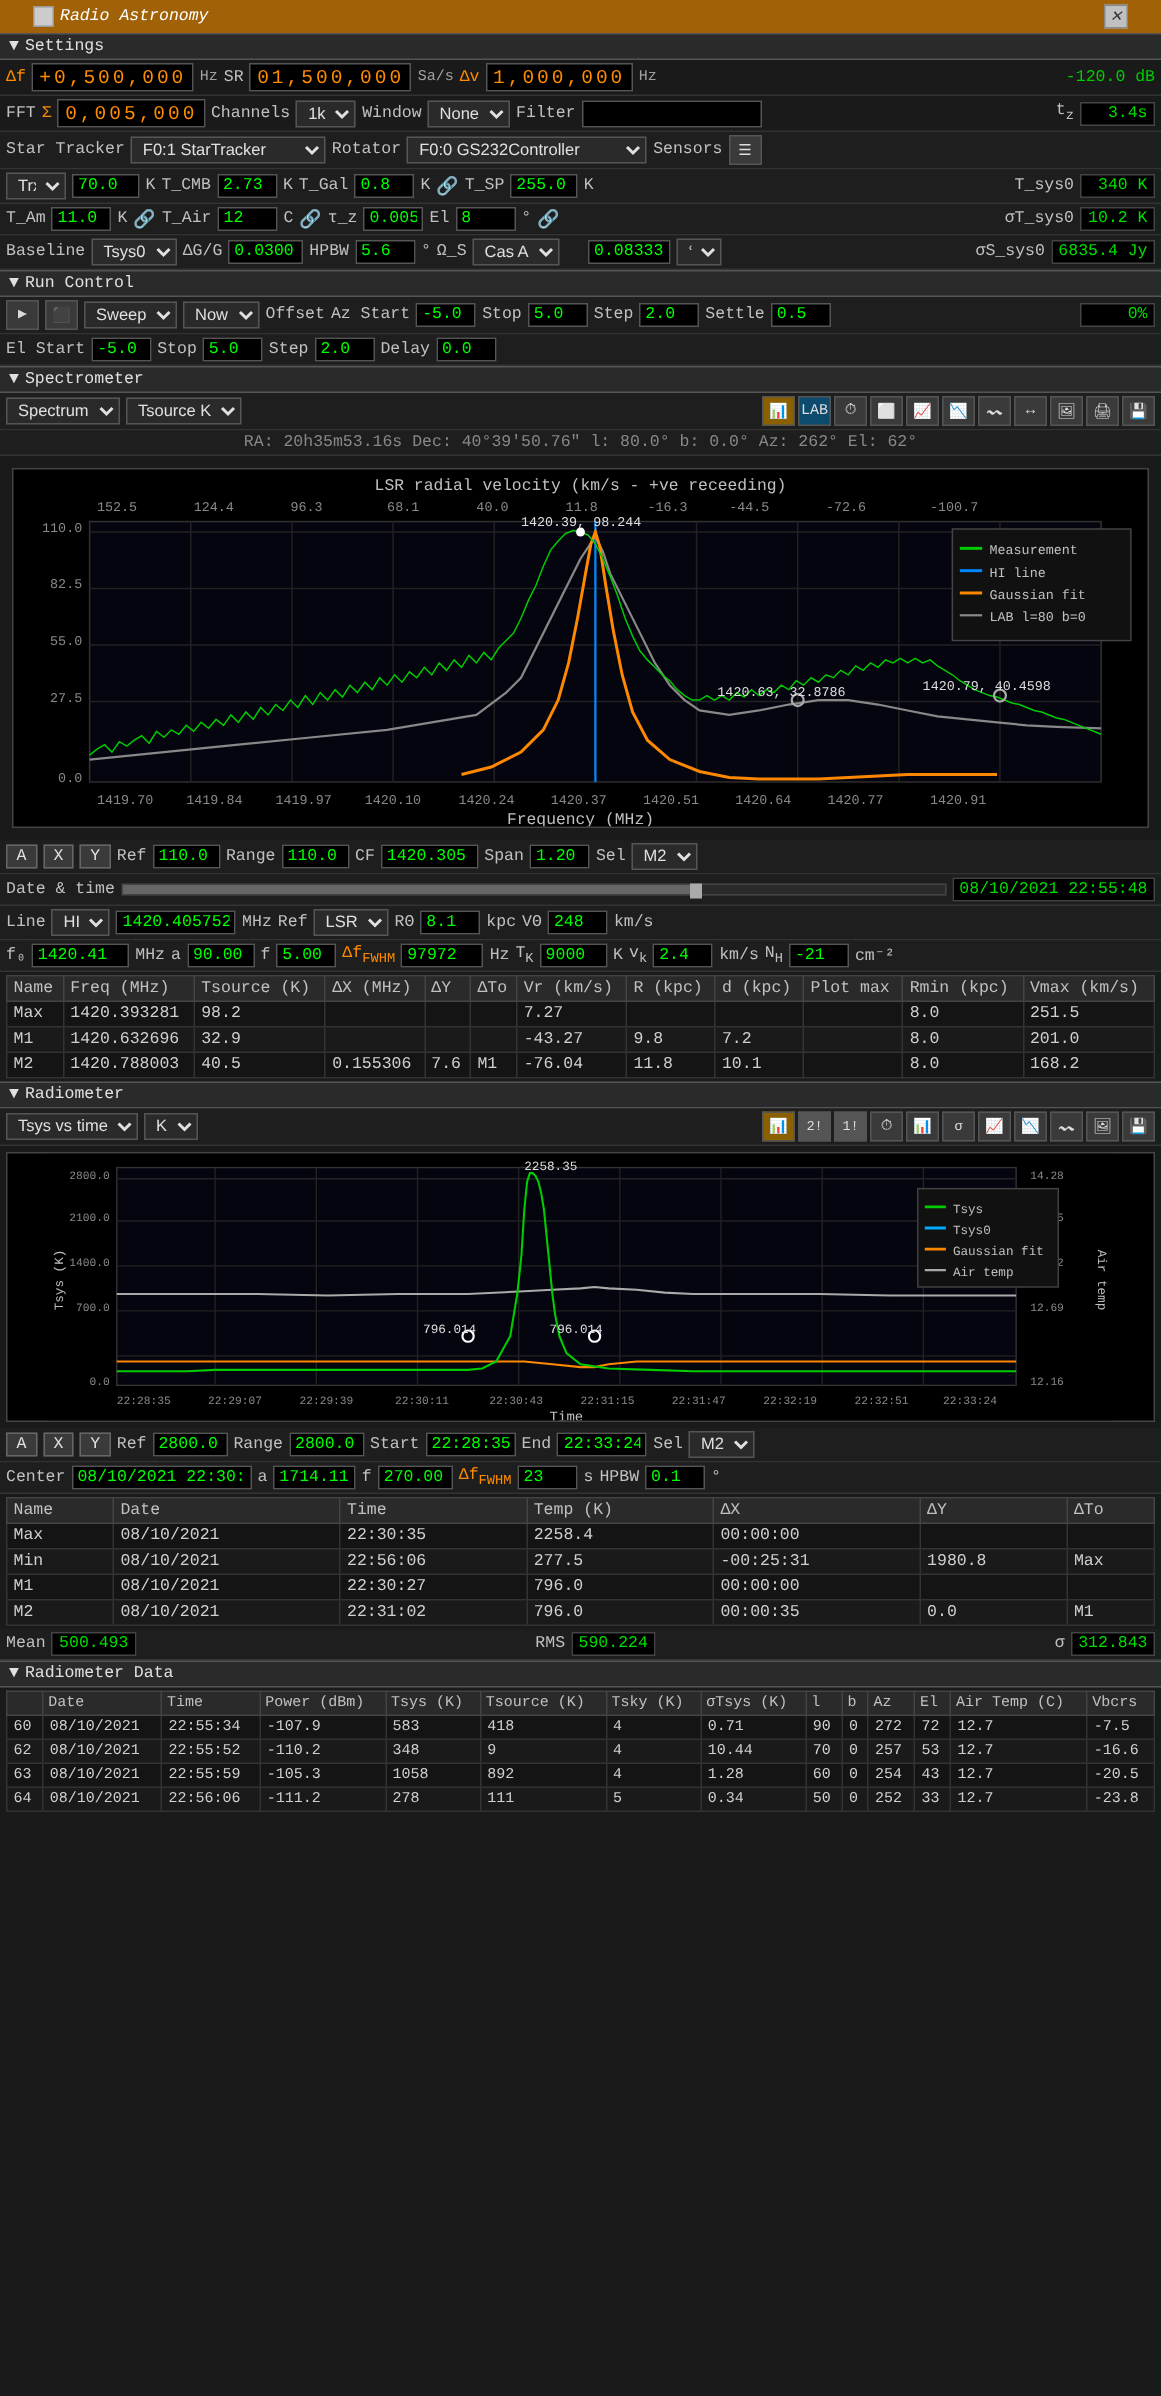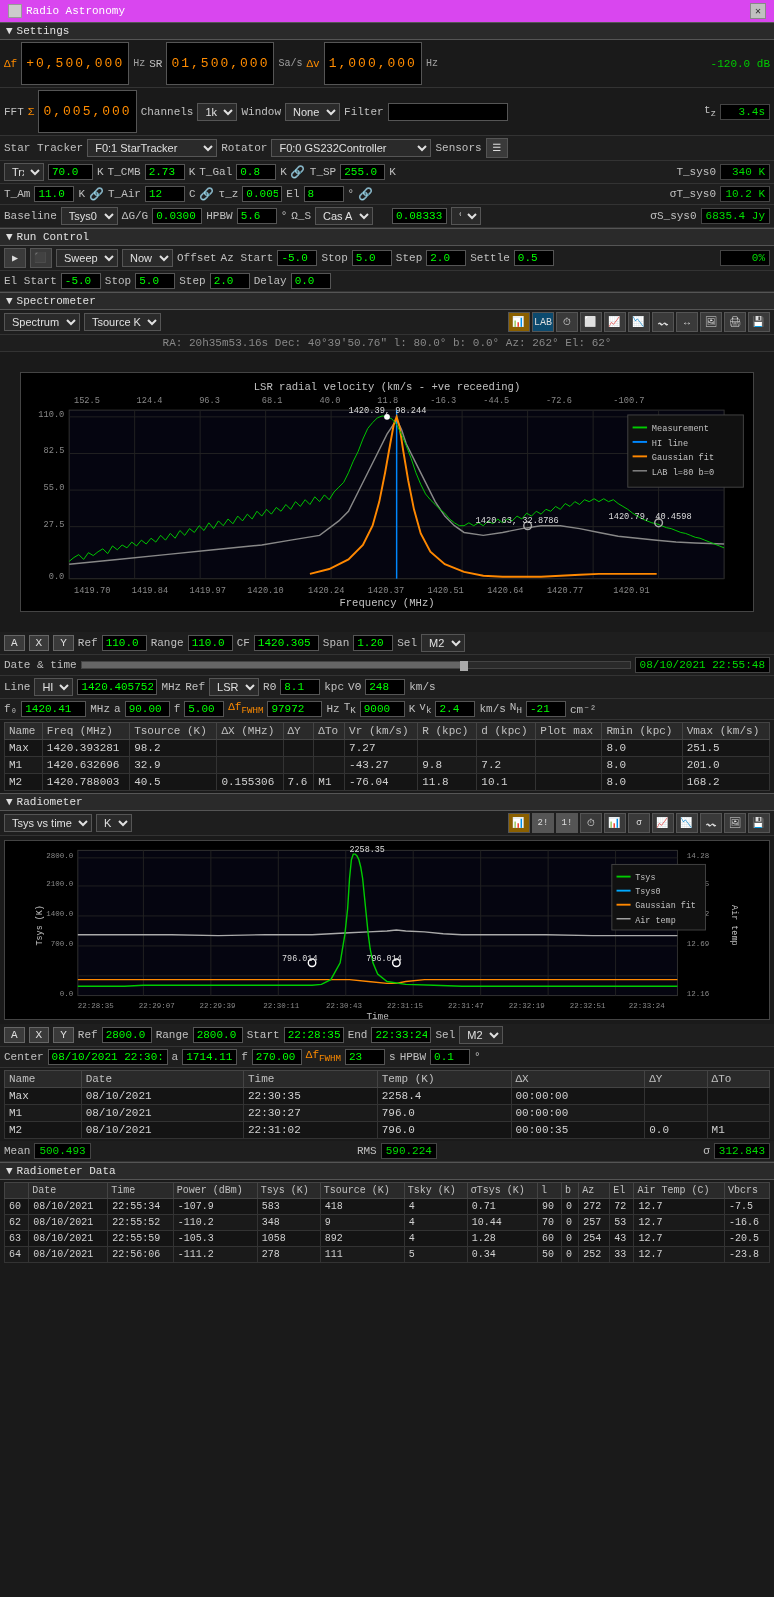--- a/index.html
+++ b/index.html
@@ -8,27 +8,28 @@
       color: #e0e0e0;
       font-family: 'Courier New', monospace;
       font-size: 11px;
       width: 774px;
       min-height: 1597px;
       overflow-x: hidden;
     }
 
     
     .title-bar {
-      background: #d946ef;
+      background: #a16207;
       color: white;
-      padding: 3px 8px;
+      padding: 3px 22px;
       display: flex;
       align-items: center;
       justify-content: space-between;
       height: 22px;
+      font-style: italic;
     }
     .title-bar-left { display: flex; align-items: center; gap: 4px; }
     .title-bar-icon { width: 14px; height: 14px; background: #ccc; border: 1px solid #999; }
     .title-bar-close { width: 16px; height: 16px; background: #c0c0c0; border: 1px solid #888; display: flex; align-items: center; justify-content: center; color: #333; font-size: 10px; cursor: pointer; }
 
     
     .section-header {
       background: #2a2a2a;
       border-top: 1px solid #555;
       border-bottom: 1px solid #555;
@@ -49,21 +50,21 @@
       border-bottom: 1px solid #333;
       gap: 4px;
       flex-wrap: wrap;
     }
 
     
     .lcd-display {
       background: #000;
       color: #ff8c00;
       border: 1px solid #555;
-      padding: 13px 4px;
+      padding: 1px 4px;
       font-family: 'Courier New', monospace;
       font-size: 13px;
       letter-spacing: 2px;
       min-width: 30px;
       text-align: center;
     }
 
     
     .input-field {
       background: #000;
@@ -95,21 +96,21 @@
       background: #3a3a3a;
       color: #e0e0e0;
       border: 1px solid #666;
       padding: 1px 6px;
       cursor: pointer;
       font-size: 11px;
     }
     .chart-area {
       background: #000;
       position: relative;
-      margin: 20px;
+      margin: 8px;
       border: 1px solid #444;
       height: 240px;
       overflow: hidden;
     }
 
     
     .data-table {
       width: 100%;
       border-collapse: collapse;
       font-size: 11px;
@@ -723,20 +724,29 @@
     <tr>
           <td>Max</td>
           <td>08/10/2021</td>
           <td>22:30:35</td>
           <td>2258.4</td>
           <td>00:00:00</td>
           <td></td>
           <td></td>
         </tr>
         <tr>
+          <td>Min</td>
+          <td>08/10/2021</td>
+          <td>22:56:06</td>
+          <td>277.5</td>
+          <td>-00:25:31</td>
+          <td>1980.8</td>
+          <td>Max</td>
+        </tr>
+        <tr>
           <td>M1</td>
           <td>08/10/2021</td>
           <td>22:30:27</td>
           <td>796.0</td>
           <td>00:00:00</td>
           <td></td>
           <td></td>
         </tr>
         <tr>
           <td>M2</td>

